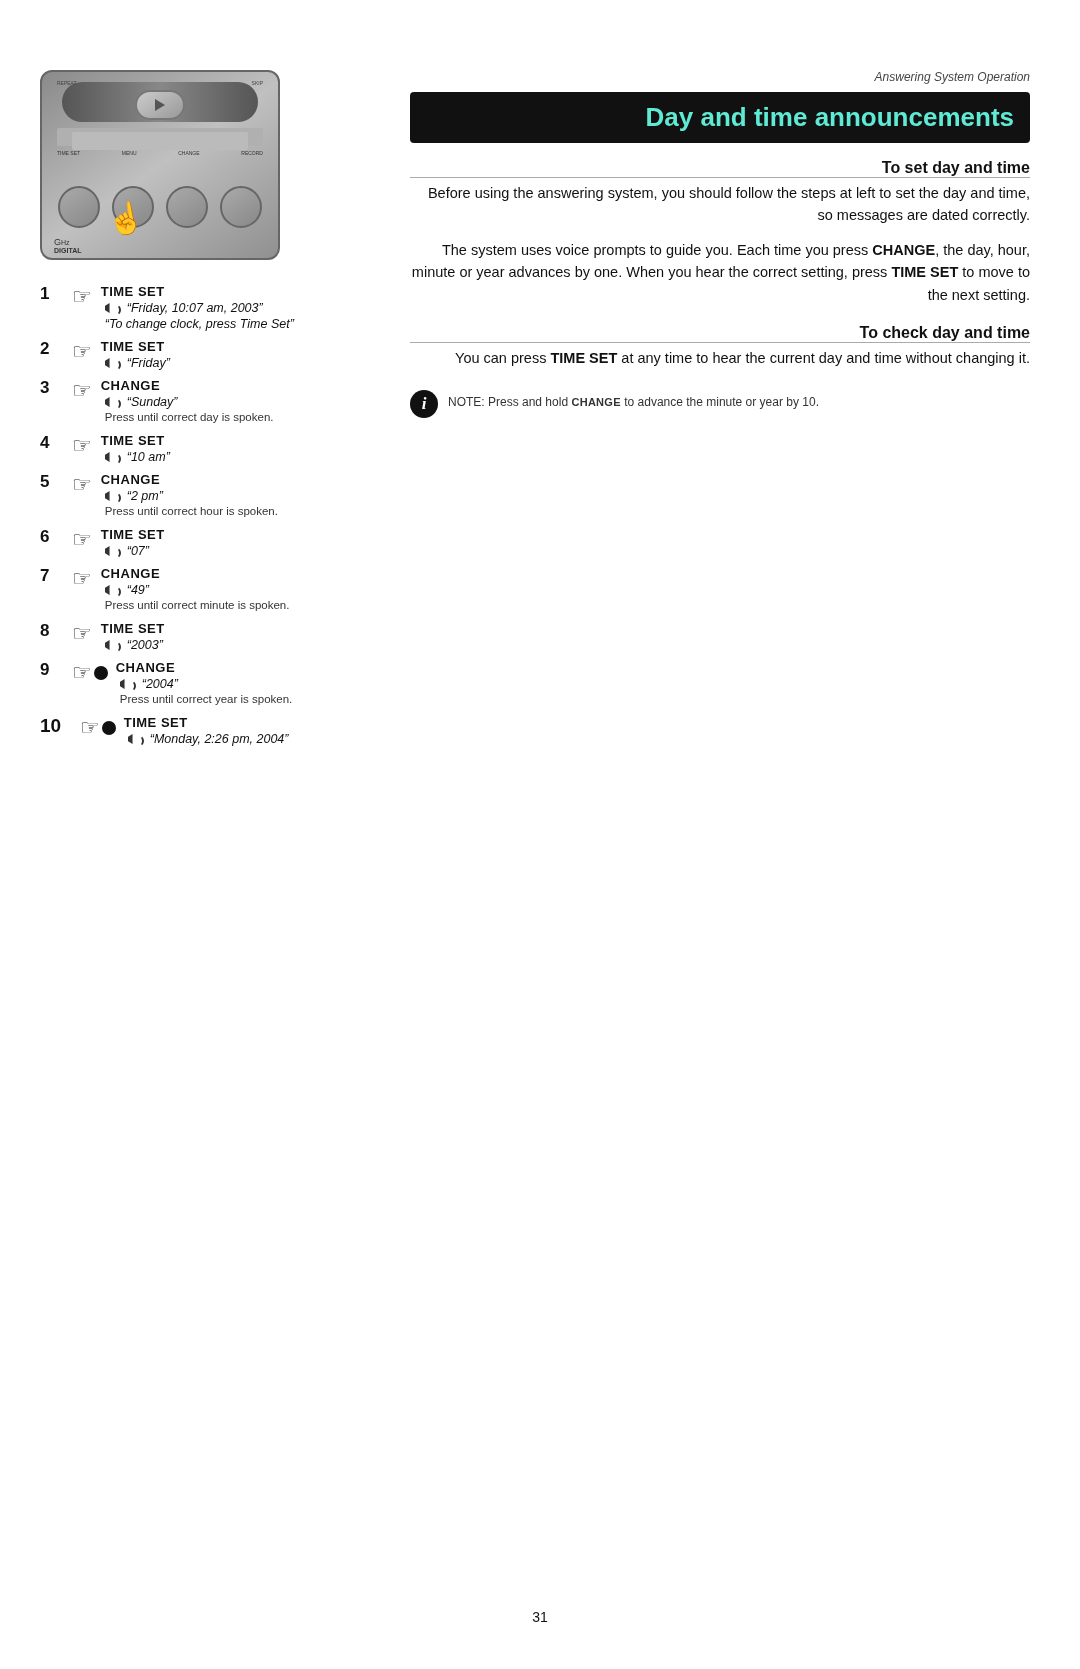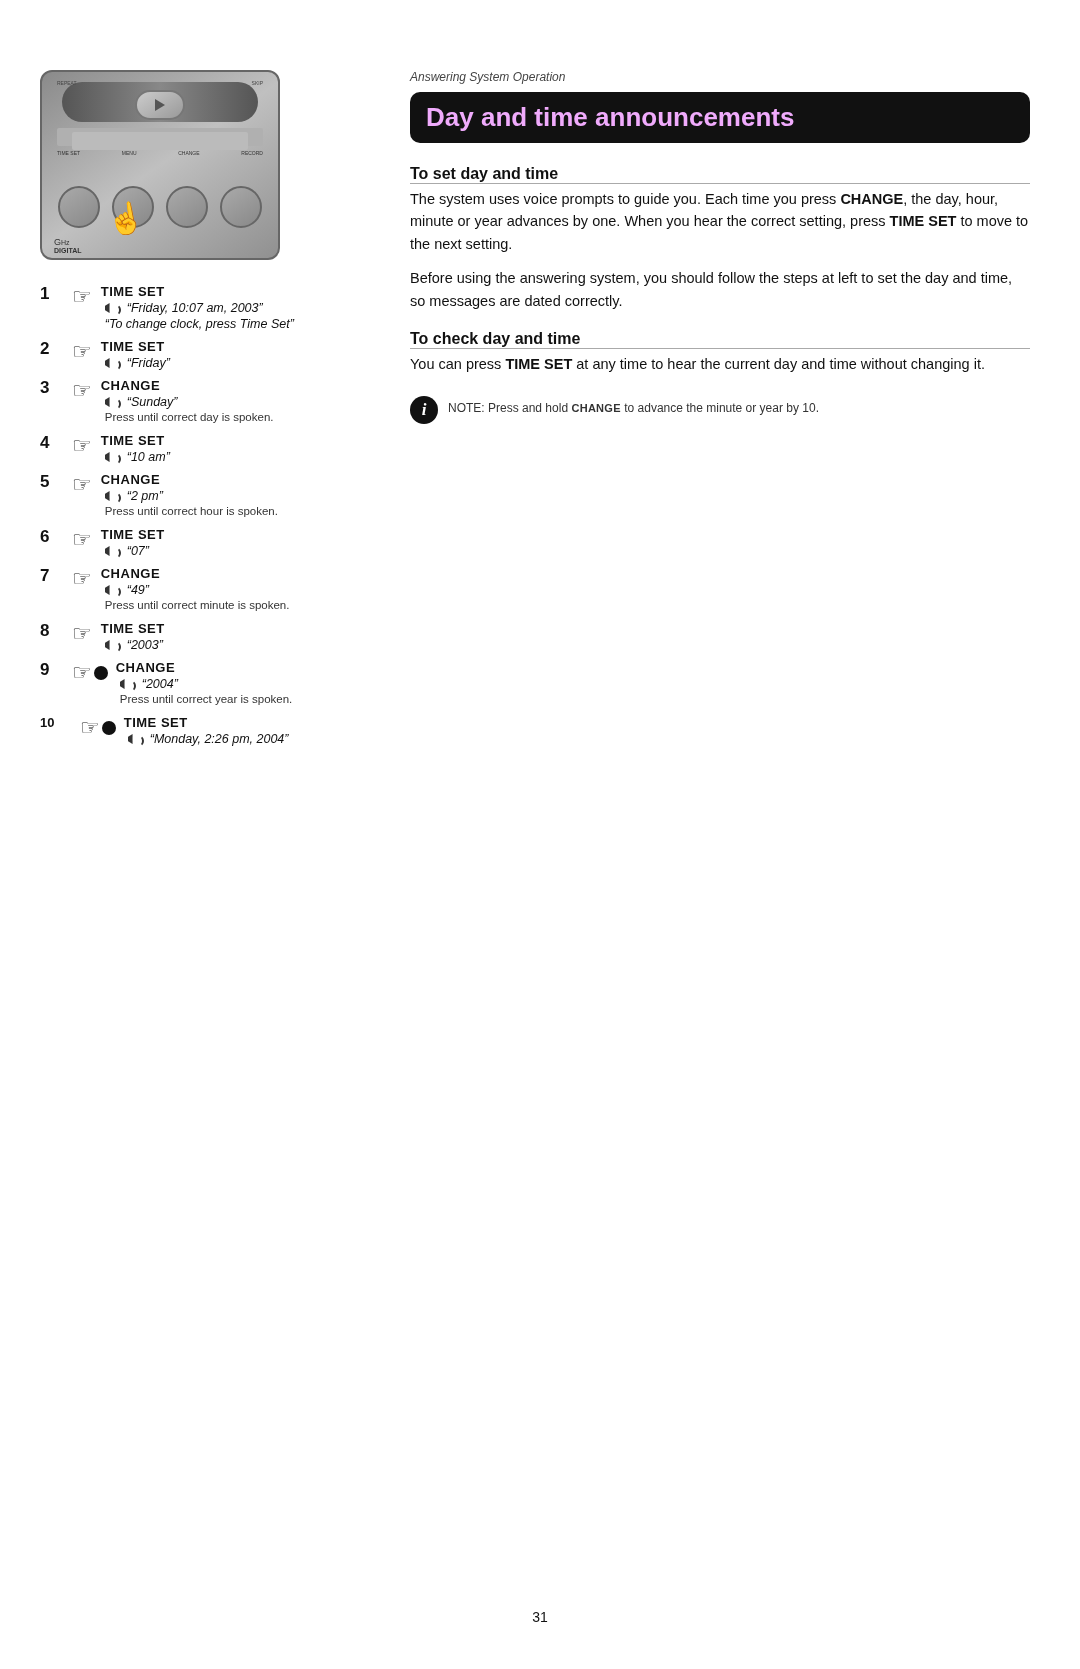--- a/index.html
+++ b/index.html
@@ -183,37 +183,38 @@
       border-radius: 50%;
       margin-left: 2px;
       margin-right: 2px;
       vertical-align: middle;
     }
 
     
     .right-col {
       flex: 1;
       padding: 30px 50px 30px 30px;
+      text-align: right;
     }
 
     .section-label {
       font-size: 12px;
       font-style: italic;
       color: #444;
       margin-bottom: 8px;
     }
 
     .page-title {
       background: #111;
-      color: #f0abfc;
+      color: #5eead4;
       font-size: 26px;
       font-weight: bold;
       padding: 10px 16px;
-      margin-bottom: 22px;
-      border-radius: 10px;
+      margin-bottom: 16px;
+      border-radius: 4px;
     }
 
     .subsection-title {
       font-size: 16px;
       font-weight: bold;
       border-bottom: 1.5px solid #aaa;
       margin-bottom: 4px;
     }
 
     .body-text {
@@ -450,21 +451,21 @@
           </div>
           <div class="step-audio">
             <span class="audio-icon"></span>
             <span class="audio-text">“2004”</span>
           </div>
           <div class="step-note">Press until correct year is spoken.</div>
         </div>
       </div>
 
       <div class="step">
-        <div class="step-number" style="min-width:40px; font-size:13px;">10</div>
+        <div class="step-number" style="min-width:40px; font-size:19px;">10</div>
         <div class="step-icon-area">
           <span style="font-size:22px; margin-right:0px;">☞</span>
           <span class="dot-icon"></span>
         </div>
         <div class="step-content">
           <div class="step-action">
             <span class="step-action-label">TIME SET</span>
           </div>
           <div class="step-audio">
             <span class="audio-icon"></span>
@@ -476,24 +477,24 @@
     </div>
   </div>
 
   <div class="right-col">
     <div class="section-label">Answering System Operation</div>
 
     <div class="page-title">Day and time announcements</div>
 
     <div class="subsection-title">To set day and time</div>
 
+    <p class="body-text">Before using the answering system, you should follow the steps at left to set the day and time, so messages are dated correctly.</p>
     <p class="body-text">
       The system uses voice prompts to guide you. Each time you press <b>CHANGE</b>, the day, hour, minute or year advances by one. When you hear the correct setting, press <b>TIME SET</b> to move to the next setting.
     </p>
-    <p class="body-text">Before using the answering system, you should follow the steps at left to set the day and time, so messages are dated correctly.</p>
 
     <div class="subsection-title" style="margin-top:18px;">To check day and time</div>
 
     <p class="body-text">
       You can press <b>TIME SET</b> at any time to hear the current day and time without changing it.
     </p>
 
     <div class="note-box">
       <div class="note-icon">i</div>
       <div class="note-text">

